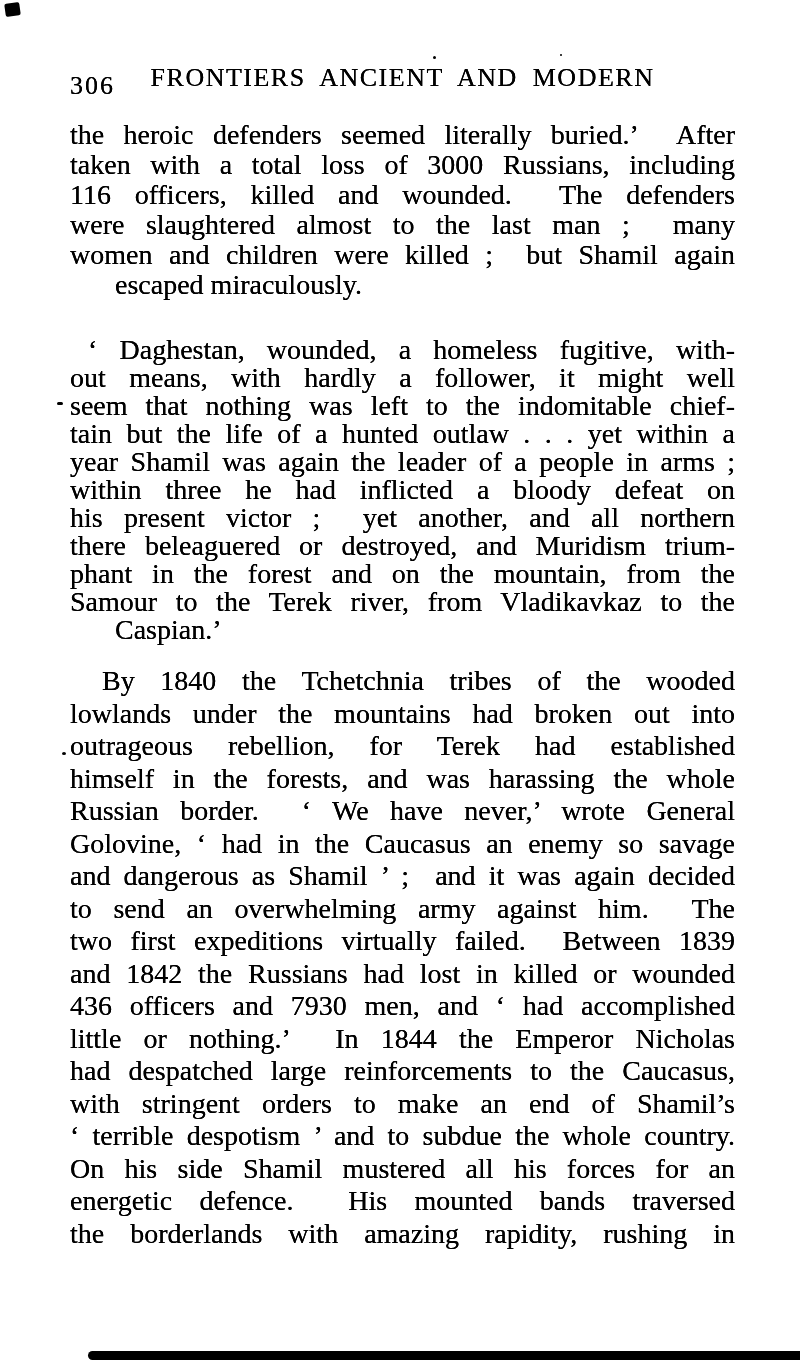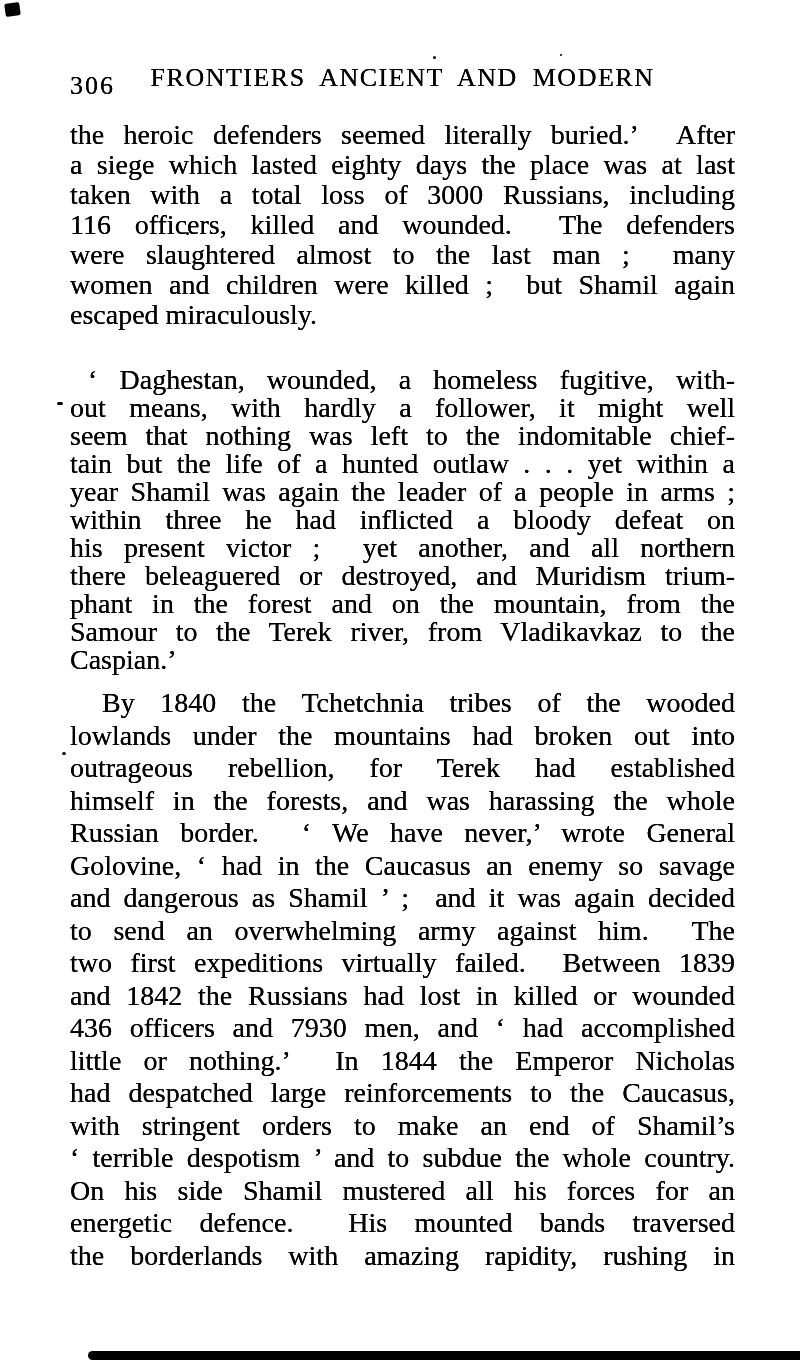--- a/index.html
+++ b/index.html
@@ -46,26 +46,27 @@
     font-size: 28px;
     text-shadow: 0 0 0.6px currentColor;
   }
   .para .line {
     text-align: justify;
     text-align-last: justify;
     text-justify: inter-word;
   }
   .para .line.flush {
     text-align-last: left;
+    margin-left: 45px;
   }
   .para.p1 { margin-top: 26px; }
   .para.p1 .line { line-height: 30px; }
   .para.p2 { margin-top: 36px; }
   .para.p2 .line { line-height: 28px; }
-  .para.p3 { margin-top: 13px; }
+  .para.p3 { margin-top: 21px; }
   .para.p3 .line { line-height: 32.5px; }
   .para.indent-small .line:first-child { text-indent: 18px; }
   .para.indent-large .line:first-child { text-indent: 32px; }
   .artifact {
     position: absolute;
     background: var(--ink, #000000);
   }
   .corner-mark {
     left: 5px;
     top: 3px;
@@ -107,21 +108,20 @@
 
   <div class="text-block">
     <div class="running-head">
       <span class="page-number">306</span>
       <div class="running-title">FRONTIERS ANCIENT AND MODERN</div>
     </div>
 
     <main>
         <div class="para p1">
           <div class="line">the heroic defenders seemed literally buried.’&nbsp; After</div>
-          <div class="line">a siege which lasted eighty days the place was at last</div>
           <div class="line">taken with a total loss of 3000 Russians, including</div>
           <div class="line">116 officers, killed and wounded.&nbsp; The defenders</div>
           <div class="line">were slaughtered almost to the last man ;&nbsp; many</div>
           <div class="line">women and children were killed ;&nbsp; but Shamil again</div>
           <div class="line flush">escaped miraculously.</div>
         </div>
         <div class="para p2 indent-small">
           <div class="line">‘ Daghestan, wounded, a homeless fugitive, with-</div>
           <div class="line">out means, with hardly a follower, it might well</div>
           <div class="line">seem that nothing was left to the indomitable chief-</div>

